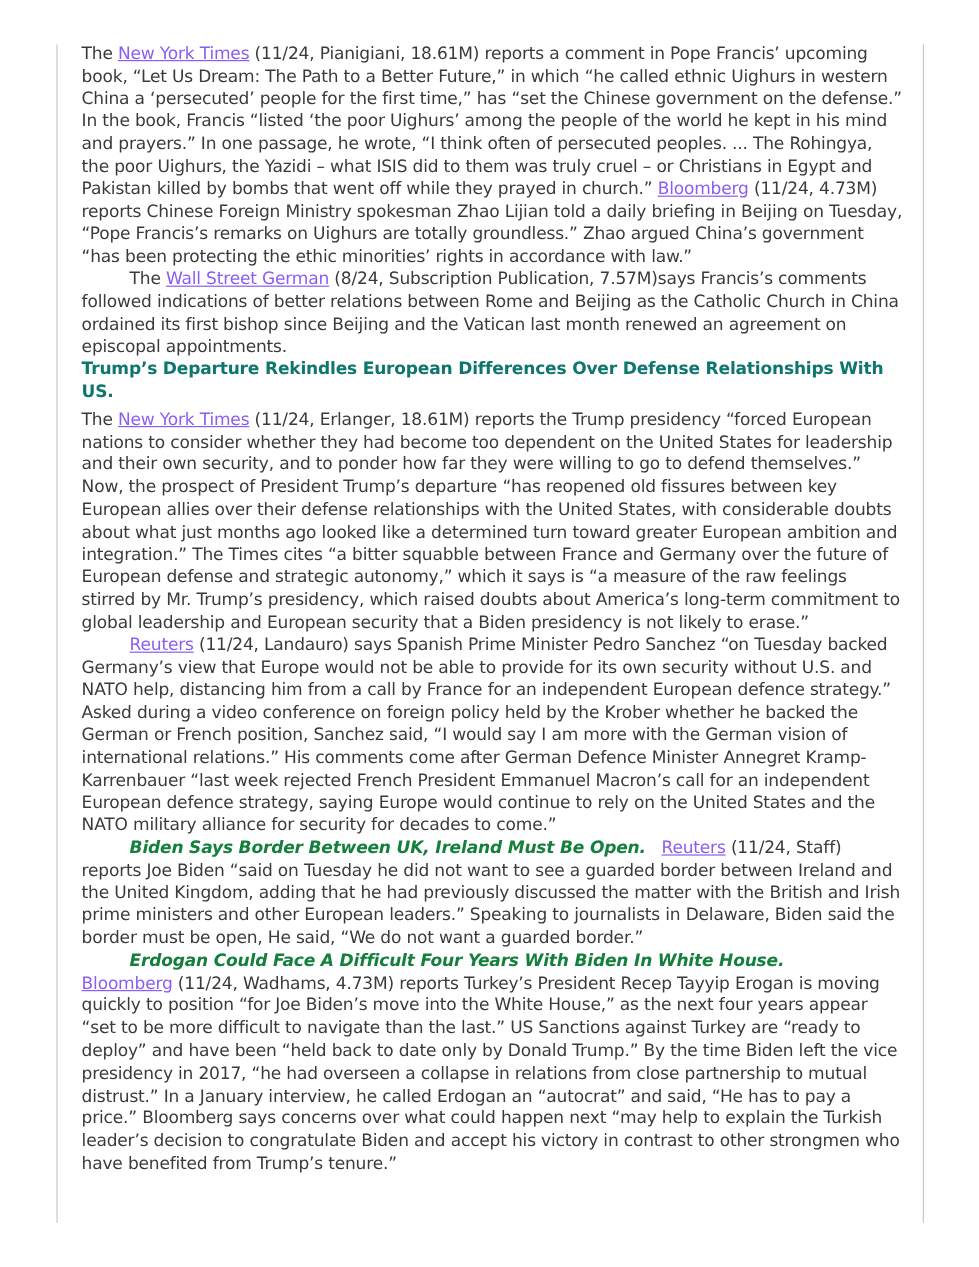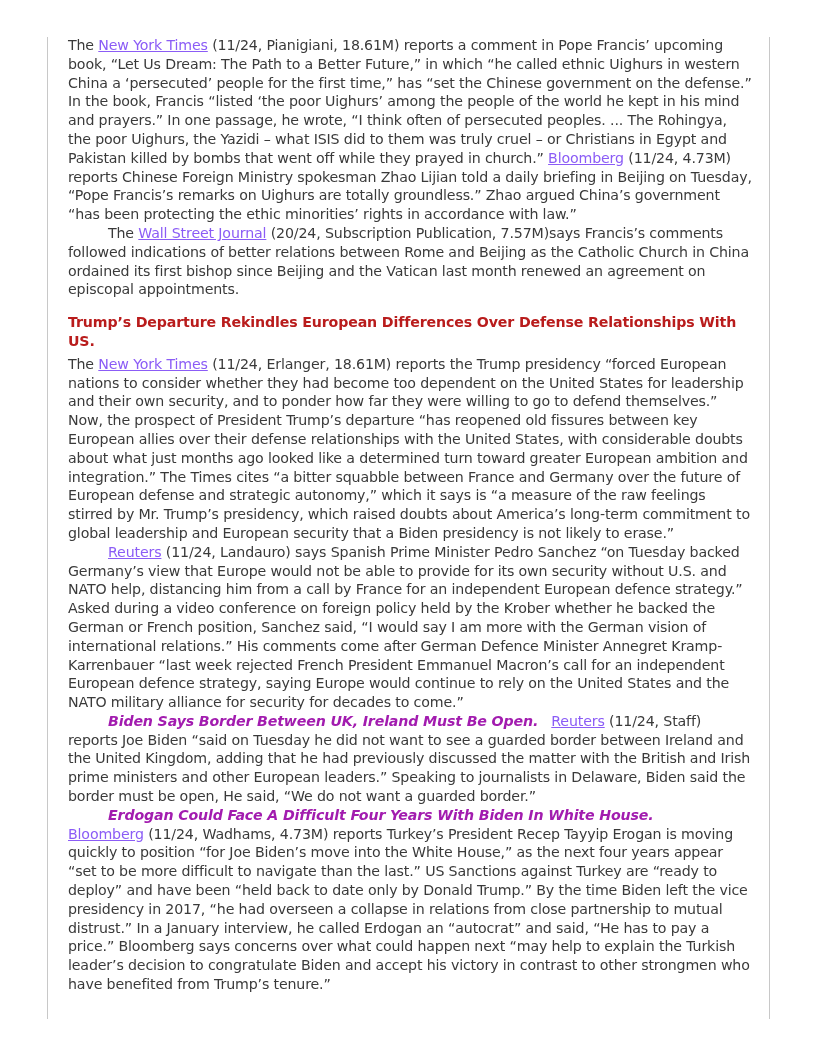--- a/index.html
+++ b/index.html
@@ -19,36 +19,35 @@
     font-size: 14.2px;
     line-height: 18.8px;
     color: #3a3a3a;
     letter-spacing: -0.15px;
   }
   p { margin: 0; }
   .indent { text-indent: 40px; }
   a { color: #8b5cf6; text-decoration: underline; }
   .headline {
     font-weight: bold;
-    color: #b91c1c;
-    margin-top: 14px;
+    color: #0f766e;
     margin-bottom: 4px;
   }
-  .subhead { font-weight: bold; font-style: italic; color: #a21caf; }
+  .subhead { font-weight: bold; font-style: italic; color: #15803d; }
 </style>
 </head>
 <body>
 
 <div class="page-frame"></div>
 
 <div class="content">
 
   <p><span>The </span><a href="#">New York Times</a><span> (11/24, Pianigiani, 18.61M) reports a comment in Pope Francis’ upcoming book, “Let Us Dream: The Path to a Better Future,” in which “he called ethnic Uighurs in western China a ‘persecuted’ people for the first time,” has “set the Chinese government on the defense.” In the book, Francis “listed ‘the poor Uighurs’ among the people of the world he kept in his mind and prayers.” In one passage, he wrote, “I think often of persecuted peoples. ... The Rohingya, the poor Uighurs, the Yazidi – what ISIS did to them was truly cruel – or Christians in Egypt and Pakistan killed by bombs that went off while they prayed in church.” </span><a href="#">Bloomberg</a><span> (11/24, 4.73M) reports Chinese Foreign Ministry spokesman Zhao Lijian told a daily briefing in Beijing on Tuesday, “Pope Francis’s remarks on Uighurs are totally groundless.” Zhao argued China’s government “has been protecting the ethic minorities’ rights in accordance with law.”</span></p>
 
-  <p class="indent"><span>The </span><a href="#">Wall Street Journal</a><span> (20/24, Subscription Publication, 7.57M)says Francis’s comments followed indications of better relations between Rome and Beijing as the Catholic Church in China ordained its first bishop since Beijing and the Vatican last month renewed an agreement on episcopal appointments.</span></p>
+  <p class="indent"><span>The </span><a href="#">Wall Street German</a><span> (8/24, Subscription Publication, 7.57M)says Francis’s comments followed indications of better relations between Rome and Beijing as the Catholic Church in China ordained its first bishop since Beijing and the Vatican last month renewed an agreement on episcopal appointments.</span></p>
 
   <p class="headline">Trump’s Departure Rekindles European Differences Over Defense Relationships With US.</p>
 
   <p><span>The </span><a href="#">New York Times</a><span> (11/24, Erlanger, 18.61M) reports the Trump presidency “forced European nations to consider whether they had become too dependent on the United States for leadership and their own security, and to ponder how far they were willing to go to defend themselves.” Now, the prospect of President Trump’s departure “has reopened old fissures between key European allies over their defense relationships with the United States, with considerable doubts about what just months ago looked like a determined turn toward greater European ambition and integration.” The Times cites “a bitter squabble between France and Germany over the future of European defense and strategic autonomy,” which it says is “a measure of the raw feelings stirred by Mr. Trump’s presidency, which raised doubts about America’s long-term commitment to global leadership and European security that a Biden presidency is not likely to erase.”</span></p>
 
   <p class="indent"><a href="#">Reuters</a><span> (11/24, Landauro) says Spanish Prime Minister Pedro Sanchez “on Tuesday backed Germany’s view that Europe would not be able to provide for its own security without U.S. and NATO help, distancing him from a call by France for an independent European defence strategy.” Asked during a video conference on foreign policy held by the Krober whether he backed the German or French position, Sanchez said, “I would say I am more with the German vision of international relations.” His comments come after German Defence Minister Annegret Kramp-Karrenbauer “last week rejected French President Emmanuel Macron’s call for an independent European defence strategy, saying Europe would continue to rely on the United States and the NATO military alliance for security for decades to come.”</span></p>
 
   <p class="indent"><span class="subhead">Biden Says Border Between UK, Ireland Must Be Open.</span><span style="white-space:pre">   </span><a href="#">Reuters</a><span> (11/24, Staff) reports Joe Biden “said on Tuesday he did not want to see a guarded border between Ireland and the United Kingdom, adding that he had previously discussed the matter with the British and Irish prime ministers and other European leaders.” Speaking to journalists in Delaware, Biden said the border must be open, He said, “We do not want a guarded border.”</span></p>
 
   <p class="indent"><span class="subhead">Erdogan Could Face A Difficult Four Years With Biden In White House.</span><br><a href="#">Bloomberg</a><span> (11/24, Wadhams, 4.73M) reports Turkey’s President Recep Tayyip Erogan is moving quickly to position “for Joe Biden’s move into the White House,” as the next four years appear “set to be more difficult to navigate than the last.” US Sanctions against Turkey are “ready to deploy” and have been “held back to date only by Donald Trump.” By the time Biden left the vice presidency in 2017, “he had overseen a collapse in relations from close partnership to mutual distrust.” In a January interview, he called Erdogan an “autocrat” and said, “He has to pay a price.” Bloomberg says concerns over what could happen next “may help to explain the Turkish leader’s decision to congratulate Biden and accept his victory in contrast to other strongmen who have benefited from Trump’s tenure.”</span></p>

